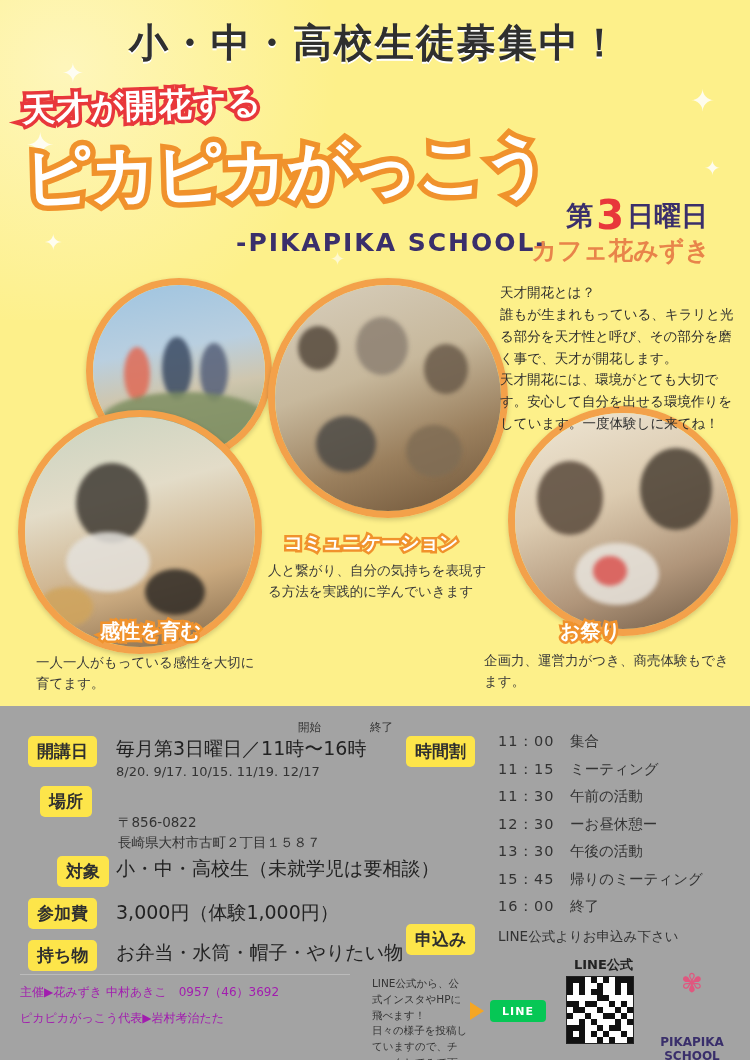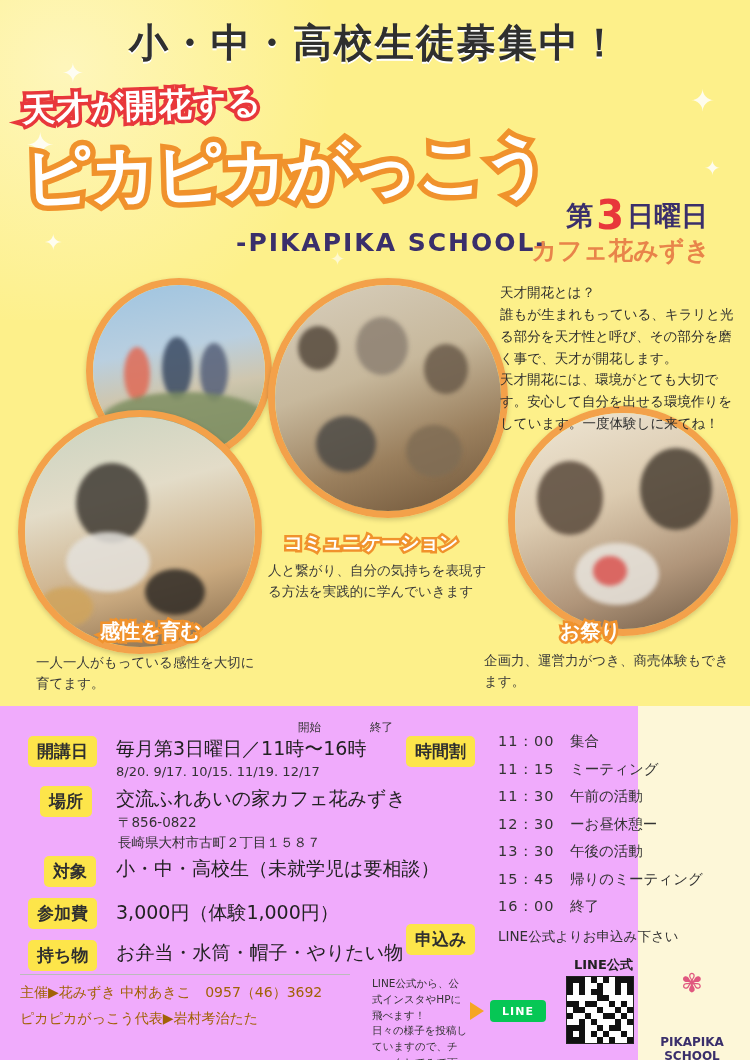--- a/index.html
+++ b/index.html
@@ -99,21 +99,21 @@
   .t-kansei{left:36px;top:652px;width:226px;}
   .t-matsuri{left:484px;top:650px;width:250px;}
 
   .intro{
     position:absolute;left:500px;top:282px;width:236px;
     font-size:13.5px;color:#2f2f2f;line-height:1.62;
   }
 
   
   .bottom{
-    position:absolute;left:0;top:706px;width:638px;height:354px;background:#f0abfc;
+    position:absolute;left:0;top:706px;width:750px;height:354px;background:#a3a3a3;
   }
   .lbl{
     position:absolute;background:#fde54a;border-radius:5px;
     font-size:17px;font-weight:bold;color:#2f2f2f;
     padding:4px 9px;white-space:nowrap;
   }
   .val{position:absolute;font-size:19px;color:#222;white-space:nowrap;}
   .val.sm{font-size:13px;color:#333;}
   .val.sm2{font-size:13.5px;color:#333;}
 
@@ -140,21 +140,21 @@
   .arrow{position:absolute;left:470px;top:1002px;width:0;height:0;
     border-top:9px solid transparent;border-bottom:9px solid transparent;border-left:14px solid #f5a623;}
 
   .logo{
     position:absolute;left:648px;top:968px;width:88px;height:84px;text-align:center;
   }
   .logo .mark{font-size:26px;color:#e0577f;line-height:1;margin-top:2px;}
   .logo .nm{font-size:12px;font-weight:bold;color:#3a2f6b;line-height:1.15;margin-top:4px;}
   .logo .since{font-size:8px;color:#777;margin-top:2px;}
 
-  .footnote{position:absolute;font-size:14px;color:#a16207;}
+  .footnote{position:absolute;font-size:12px;color:#a21caf;}
   .note-box{position:absolute;left:372px;top:976px;width:96px;font-size:10.5px;color:#333;line-height:1.5;}
   .linetitle{position:absolute;left:574px;top:956px;font-size:13px;font-weight:bold;color:#222;}
   .divider{position:absolute;left:20px;top:974px;width:330px;height:1px;background:#bbb;}
 </style>
 </head>
 <body>
 
 <div class="page">
 
   <div class="top">
@@ -228,25 +228,24 @@
   <div class="bottom">
 
     <div class="mini" style="left:298px;top:14px;">開始</div>
     <div class="mini" style="left:370px;top:14px;">終了</div>
 
     <div class="lbl" style="left:28px;top:30px;">開講日</div>
     <div class="val" style="left:116px;top:30px;">毎月第3日曜日／11時〜16時</div>
     <div class="val sm" style="left:116px;top:58px;">8/20. 9/17. 10/15. 11/19. 12/17</div>
 
     <div class="lbl" style="left:40px;top:80px;">場所</div>
-    <div class="val" style="left:116px;top:80px;">交流ふれあいの家カフェ花みずき</div>
     <div class="val sm2" style="left:118px;top:108px;">〒856-0822</div>
     <div class="val sm2" style="left:118px;top:128px;">長崎県大村市古町２丁目１５８７</div>
 
-    <div class="lbl" style="left:44px;top:150px;">対象</div>
+    <div class="lbl" style="left:57px;top:150px;">対象</div>
     <div class="val" style="left:116px;top:150px;">小・中・高校生（未就学児は要相談）</div>
 
     <div class="lbl" style="left:28px;top:192px;">参加費</div>
     <div class="val" style="left:116px;top:194px;">3,000円（体験1,000円）</div>
 
     <div class="lbl" style="left:28px;top:234px;">持ち物</div>
     <div class="val" style="left:116px;top:234px;">お弁当・水筒・帽子・やりたい物</div>
 
     <div class="lbl" style="left:406px;top:30px;text-align:right;">時間割</div>
     <div class="lbl" style="left:406px;top:218px;">申込み</div>

